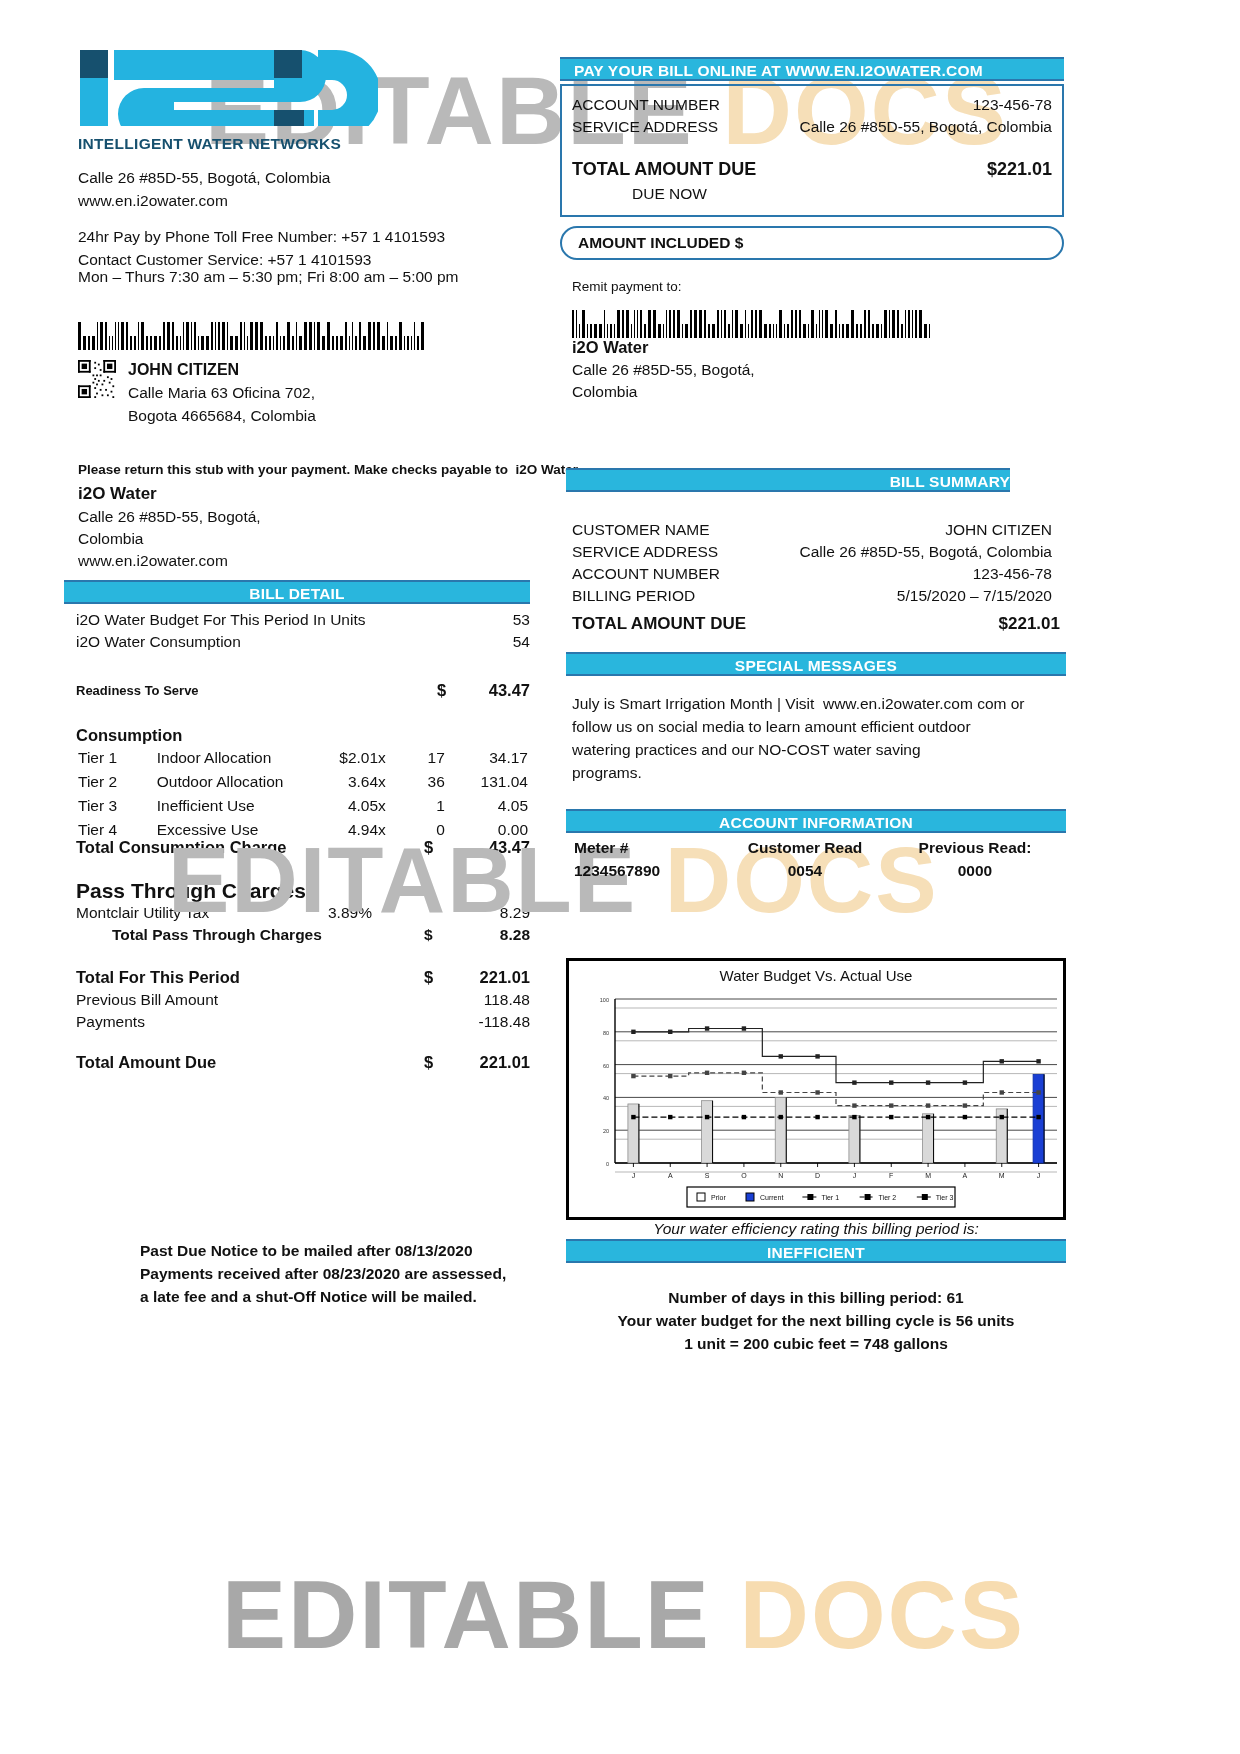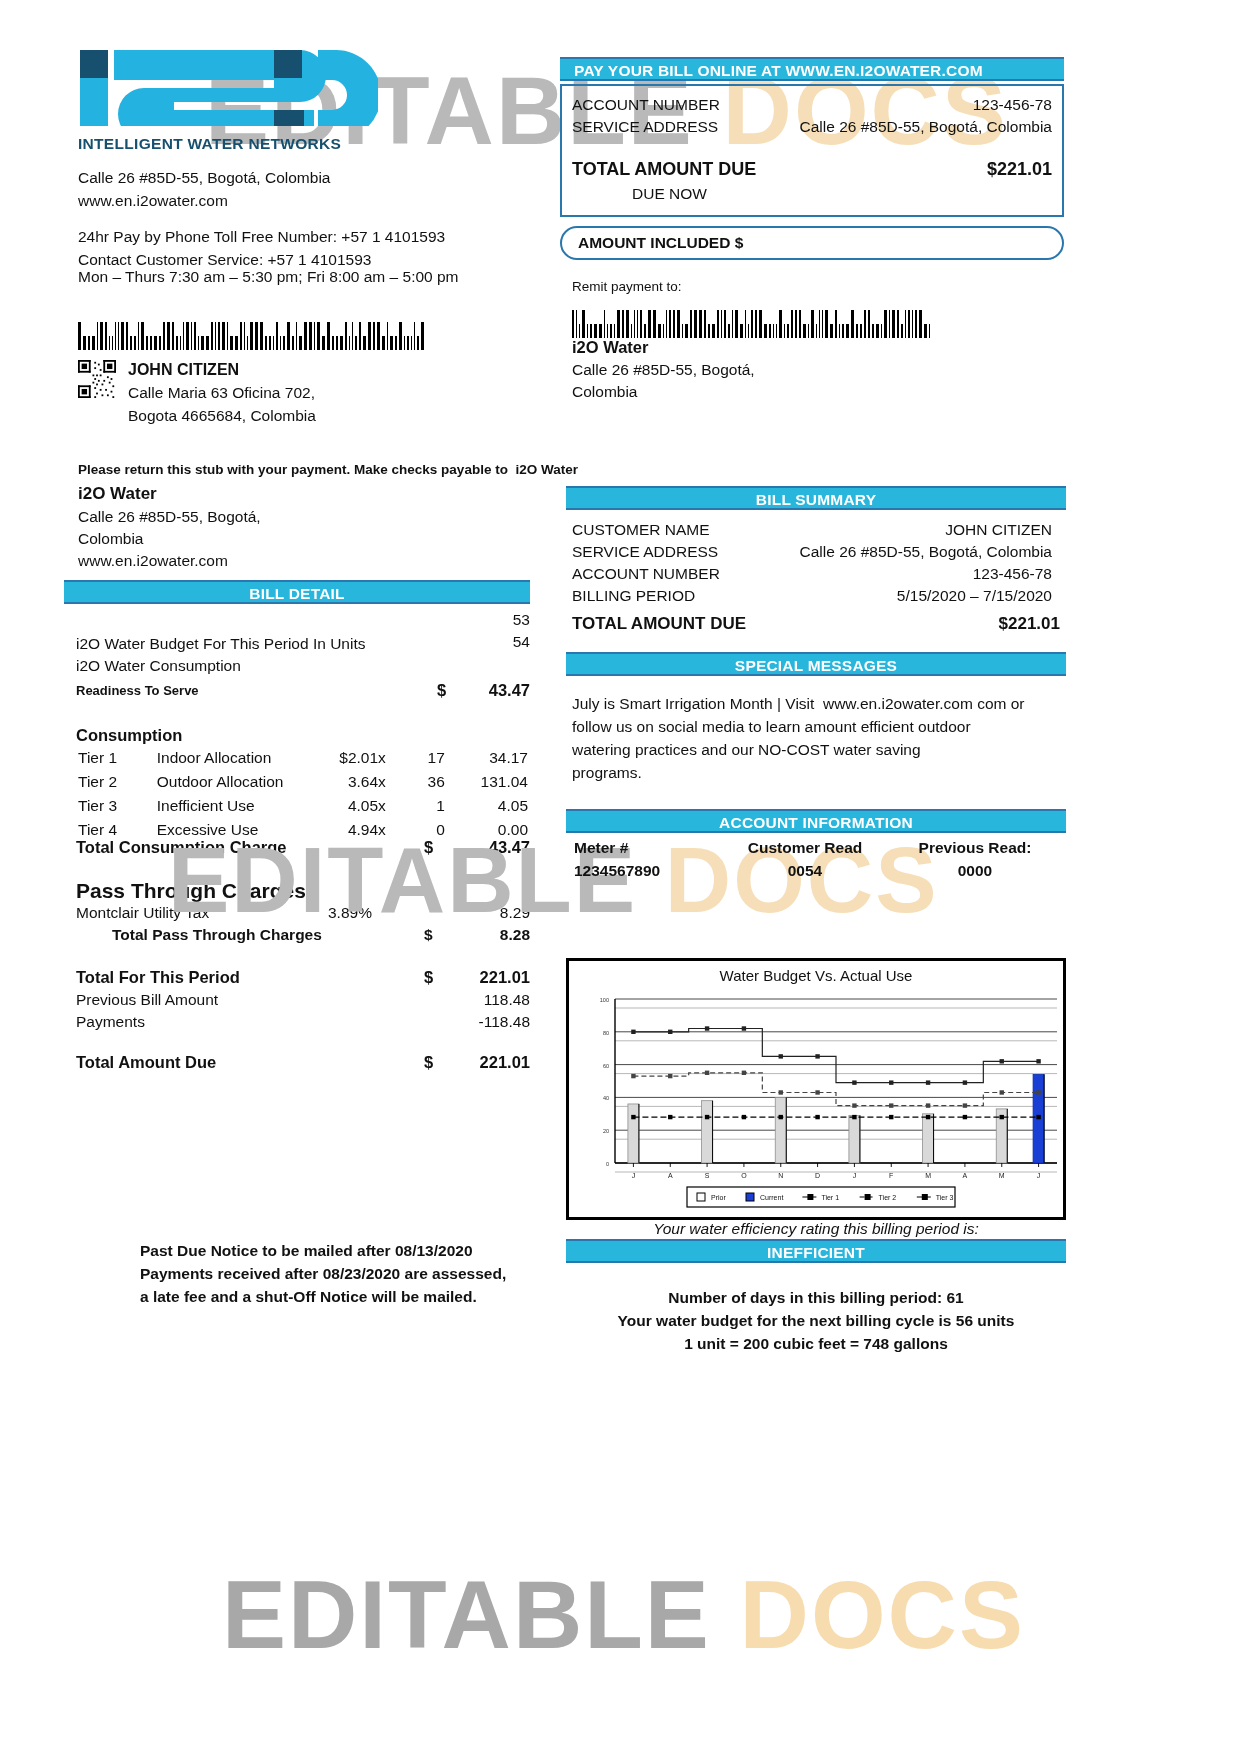--- a/index.html
+++ b/index.html
@@ -49,21 +49,21 @@
   
   .box-outline { position: absolute; border: 2px solid #2a77ad; }
   .pill {
     position: absolute; border: 2px solid #2a77ad; border-radius: 22px;
     height: 34px; line-height: 30px; font-weight: 700; font-size: 15.5px;
     padding-left: 16px;
   }
 
   
   .row { position: absolute; display: flex; font-size: 15.5px; line-height: 22px; }
-  .row .lbl { flex: 0 0 auto; margin-top: 24px; }
+  .row .lbl { flex: 0 0 auto; }
   .row .val { margin-left: auto; text-align: right; }
 
   
   .barcode { position: absolute; display: flex; align-items: flex-end; height: 30px; }
   .barcode i { display: block; background: #000; margin-right: 2px; }
 
   
   .qr { position: absolute; width: 38px; height: 38px; }
 
   
@@ -448,21 +448,21 @@
       <i style="width: 1px; height: 28px;"></i>
       <i style="width: 2px; height: 28px;"></i>
       <i style="width: 3px; height: 28px;"></i>
       <i style="width: 3px; height: 14px;"></i>
       <i style="width: 1px; height: 14px;"></i>
     </div>
   <div class="tx b" style="top:336px;left:572px;font-size:16.5px;">i2O Water</div>
   <div class="tx" style="top:358px;left:572px;">Calle 26 #85D-55, Bogotá,</div>
   <div class="tx" style="top:380px;left:572px;">Colombia</div>
 
-  <div class="bar" style="top:486px;left:566px;width:500px;">BILL SUMMARY</div>
+  <div class="bar" style="top:468px;left:566px;width:444px;text-align:right;">BILL SUMMARY</div>
   <div id="summary-rows">
       <div class="tx" style="top: 518px; left: 572px;">CUSTOMER NAME</div>
       <div class="tx" style="top: 518px; left: 700px; width: 352px; text-align: right;">JOHN CITIZEN</div>
       <div class="tx" style="top: 540px; left: 572px;">SERVICE ADDRESS</div>
       <div class="tx" style="top: 540px; left: 700px; width: 352px; text-align: right;">Calle 26 #85D-55, Bogotá, Colombia</div>
       <div class="tx" style="top: 562px; left: 572px;">ACCOUNT NUMBER</div>
       <div class="tx" style="top: 562px; left: 700px; width: 352px; text-align: right;">123-456-78</div>
       <div class="tx" style="top: 584px; left: 572px;">BILLING PERIOD</div>
       <div class="tx" style="top: 584px; left: 700px; width: 352px; text-align: right;">5/15/2020 – 7/15/2020</div>
     </div>

